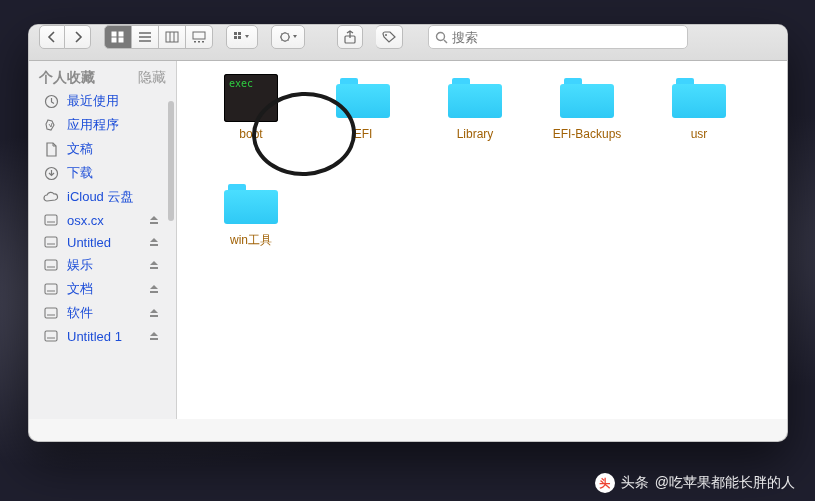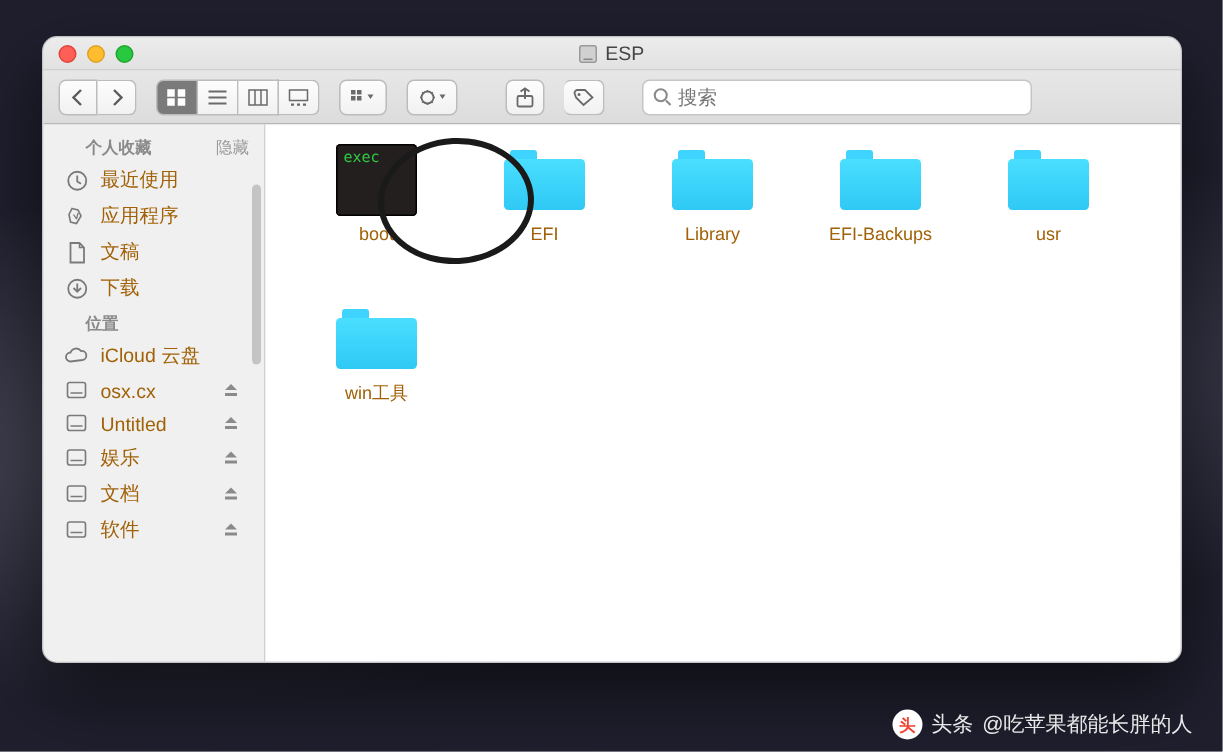--- a/index.html
+++ b/index.html
@@ -6,37 +6,37 @@
   body { width: 815px; height: 501px; background: linear-gradient(135deg,#2a2a3a 0%,#1a1a28 40%,#3a3a4a 100%); position: relative; overflow: hidden; }
   .desktop-bg { position:absolute; inset:0; background: radial-gradient(ellipse at 15% 60%, #4a4a5a 0%, transparent 40%), radial-gradient(ellipse at 85% 50%, #3a3a4a 0%, transparent 40%), #1f1f2e; }
   .window { position:absolute; left:28px; top:24px; width:760px; height:418px; background:#f6f6f6; border-radius:10px; box-shadow:0 20px 50px rgba(0,0,0,0.55); overflow:hidden; border:1px solid rgba(0,0,0,0.2); }
   .titlebar { height:22px; background:linear-gradient(#ececec,#e2e2e2); border-bottom:1px solid #cfcfcf; display:flex; align-items:center; position:relative; }
   .traffic { display:flex; gap:7px; padding-left:10px; }
   .dot { width:12px; height:12px; border-radius:50%; }
   .dot.red{background:#ff5f57;border:0.5px solid #e14239;} .dot.yellow{background:#ffbd2e;border:0.5px solid #e0a024;} .dot.green{background:#28c940;border:0.5px solid #1fa52f;}
   .title-center { position:absolute; left:0; right:0; text-align:center; font-size:13px; color:#444; display:flex; align-items:center; justify-content:center; gap:5px;}
   .disk-glyph { width:12px; height:12px; background:#d0d0d0; border:1px solid #999; border-radius:2px; display:inline-block; position:relative;}
   .disk-glyph::after{content:"";position:absolute;bottom:1px;left:2px;right:2px;height:1px;background:#888;}
-  .toolbar { height:36px; background:linear-gradient(#e7e7e7,#dcdcdc); border-bottom:1px solid #b7b7b7; display:flex; align-items:center; padding:0 10px; gap:13px; }
+  .toolbar { height:36px; background:linear-gradient(#e7e7e7,#dcdcdc); border-bottom:1px solid #b7b7b7; display:flex; align-items:flex-start; padding:0 10px; gap:13px; }
   .nav-group, .view-group, .arrange-group, .action-group { display:flex; }
   .tb-btn { height:24px; min-width:26px; background:linear-gradient(#fdfdfd,#f1f1f1); border:1px solid #bcbcbc; display:flex; align-items:center; justify-content:center; padding:0 6px; position:relative;}
   .tb-btn:first-child{border-top-left-radius:5px;border-bottom-left-radius:5px;}
   .tb-btn:last-child{border-top-right-radius:5px;border-bottom-right-radius:5px;}
   .tb-btn + .tb-btn{border-left:none;}
   .tb-btn.active{background:#7a7a7a;}
   .tb-btn.active svg{stroke:#fff;fill:#fff;}
   .tb-btn.alone{border-radius:5px;}
   .spacer{flex:0 0 6px;}
   .search { flex:1; margin-left:auto; display:flex; align-items:center; background:#fff; border:1px solid #c5c5c5; border-radius:5px; height:24px; padding:0 6px; max-width:260px; margin-left:12px;}
   .search input{border:none;outline:none;font-size:13px;flex:1;background:transparent;color:#555;}
   .search .mag{margin-right:4px;}
   .body { display:flex; height:calc(100% - 58px); }
   .sidebar { width:148px; background:#f0f0f1; border-right:1px solid #d0d0d0; overflow-y:auto; padding:4px 0 0 0; position:relative;}
-  .side-header { display:flex; justify-content:space-between; align-items:center; padding:4px 10px 2px 28px; font-size:11px; color:#8a8a8a; font-weight:600;}
-  .side-item { display:flex; align-items:center; gap:8px; padding:3px 16px 3px 14px; font-size:13px; color:#a16207; cursor:default;}
+  .side-header { display:flex; justify-content:space-between; align-items:center; padding:4px 10px 2px 10px; font-size:14px; color:#8a8a8a; font-weight:600;}
+  .side-item { display:flex; align-items:center; gap:8px; padding:3px 16px 3px 14px; font-size:13px; color:#1d4ed8; cursor:default;}
   .side-item .ic{width:16px;height:16px;display:flex;align-items:center;justify-content:center;}
   .content { flex:1; background:#fff; overflow:auto; padding:8px 0 11px 18px; position:relative;}
   .grid { display:flex; flex-wrap:wrap; gap:0; }
   .item { width:112px; height:106px; display:flex; flex-direction:column; align-items:center; justify-content:flex-start; padding-top:6px; position:relative;}
   .item .iconbox{width:56px;height:46px;display:flex;align-items:center;justify-content:center;margin-bottom:6px;}
   .item .label{font-size:12px;color:#a16207;text-align:center;max-width:100px;line-height:1.2;}
   .folder { width:54px; height:40px; position:relative; }
   .folder .tab{position:absolute;top:0;left:4px;width:18px;height:8px;background:#3fd4ff;border-radius:2px 2px 0 0;}
   .folder .body{position:absolute;top:6px;left:0;width:54px;height:34px;background:linear-gradient(#4adeff,#2fc9f5);border-radius:3px;}
   .exec { width:54px; height:48px; background:#241f1f; border-radius:3px; position:relative; box-shadow:inset 0 0 0 1px #000;}
@@ -47,31 +47,20 @@
   svg{display:block;}
   .scrollbar-hint{position:absolute;right:2px;top:40px;width:6px;height:120px;background:rgba(0,0,0,0.18);border-radius:3px;}
 </style>
 </head>
 <body>
 
 <div class="desktop-bg"></div>
 
 <div class="window">
 
-  <div class="titlebar">
-    <div class="traffic">
-      <div class="dot red"></div>
-      <div class="dot yellow"></div>
-      <div class="dot green"></div>
-    </div>
-    <div class="title-center">
-      <span class="disk-glyph"></span>
-      <span>ESP</span>
-    </div>
-  </div>
 
   <div class="toolbar">
     <div class="nav-group">
       <div class="tb-btn">
           <svg width="10" height="12" viewBox="0 0 10 12">
             <path d="M7 1L2 6l5 5" stroke="#5a5a5a" stroke-width="1.6" fill="none"></path>
           </svg>
         </div>
       <div class="tb-btn">
           <svg width="10" height="12" viewBox="0 0 10 12">
@@ -191,23 +180,20 @@
       <div class="side-item">
           <span class="ic">
             <svg width="15" height="15" viewBox="0 0 15 15">
               <circle cx="7.5" cy="7.5" r="6" fill="none" stroke="#7a7a7a" stroke-width="1.2"></circle>
               <path d="M7.5 4v5M5 7l2.5 2.5L10 7" stroke="#7a7a7a" stroke-width="1.2" fill="none"></path>
             </svg>
           </span>
           <span>下载</span>
         </div>
 
-      <div class="side-header">
-        <span>位置</span>
-      </div>
       <div class="side-item">
           <span class="ic">
             <svg width="16" height="12" viewBox="0 0 16 12">
               <path d="M4 10a3 3 0 010-6 4 4 0 017-1 3 3 0 011 6z" fill="none" stroke="#7a7a7a" stroke-width="1.2"></path>
             </svg>
           </span>
           <span>iCloud 云盘</span>
         </div>
       <div class="side-item">
           <span class="ic">
@@ -258,20 +244,32 @@
           </svg>
         </div>
       <div class="side-item">
           <span class="ic">
             <svg width="14" height="14" viewBox="0 0 14 14">
               <rect x="1" y="2" width="12" height="10" rx="1.5" fill="none" stroke="#7a7a7a" stroke-width="1.1"></rect>
               <path d="M3 9h8" stroke="#7a7a7a"></path>
             </svg>
           </span>
           <span>软件</span>
+          <svg width="12" height="12" viewBox="0 0 12 12" style="margin-left:auto">
+            <path d="M2 6l4-4 4 4zM2 8h8v2H2z" fill="#8a8a8a"></path>
+          </svg>
+        </div>
+      <div class="side-item">
+          <span class="ic">
+            <svg width="14" height="14" viewBox="0 0 14 14">
+              <rect x="1" y="2" width="12" height="10" rx="1.5" fill="none" stroke="#7a7a7a" stroke-width="1.1"></rect>
+              <path d="M3 9h8" stroke="#7a7a7a"></path>
+            </svg>
+          </span>
+          <span>Untitled 1</span>
           <svg width="12" height="12" viewBox="0 0 12 12" style="margin-left:auto">
             <path d="M2 6l4-4 4 4zM2 8h8v2H2z" fill="#8a8a8a"></path>
           </svg>
         </div>
       <div class="scrollbar-hint"></div>
     </div>
 
     <div class="content">
       <div class="grid">
         <div class="item">

